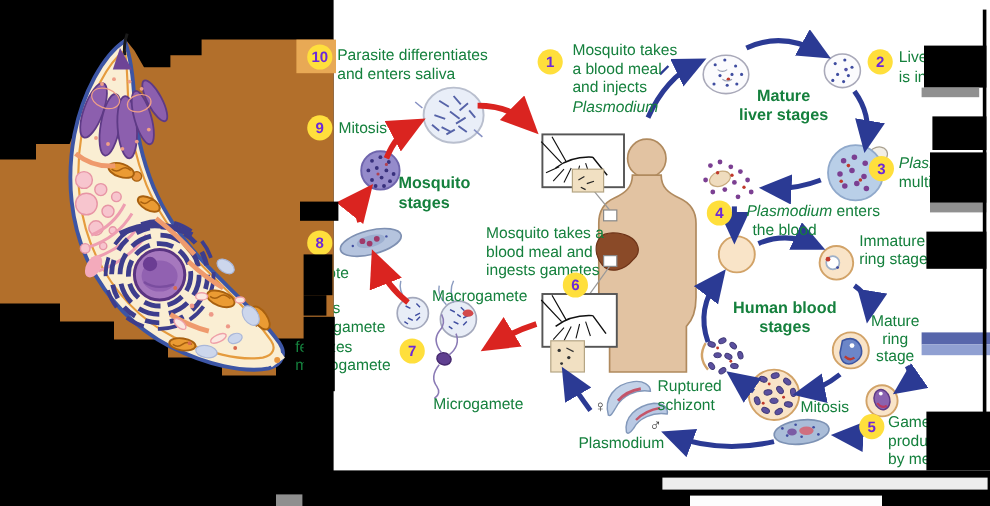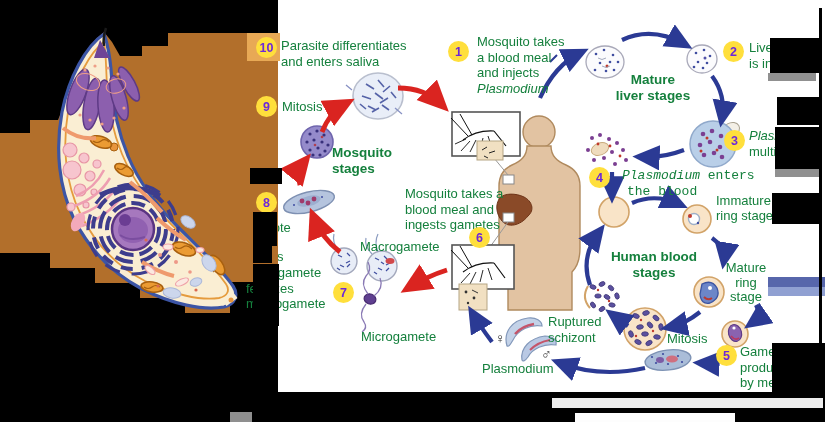--- a/index.html
+++ b/index.html
@@ -305,21 +305,21 @@
     <div class="i">Plasmodium</div>
   </div>
   <div class="lbl" style="left:749px;top:40px;">
     <div>Liver cell</div>
     <div>is infected</div>
   </div>
   <div class="lbl" style="left:749px;top:128px;">
     <div class="i">Plasmodium</div>
     <div>multiplies</div>
   </div>
-  <div class="lbl" style="left:622px;top:168px;font-family:Liberation Mono, monospace;">
+  <div class="lbl" style="left:622px;top:168px;">
     <div><span class="i">Plasmodium</span><span> enters</span></div>
     <div style="margin-left:5px;">the blood</div>
   </div>
   <div class="lbl" style="left:740px;top:344px;">
     <div>Gametes</div>
     <div>produced</div>
     <div>by meiosis</div>
   </div>
   <div class="lbl" style="left:405px;top:186px;">
     <div>Mosquito takes a</div>

